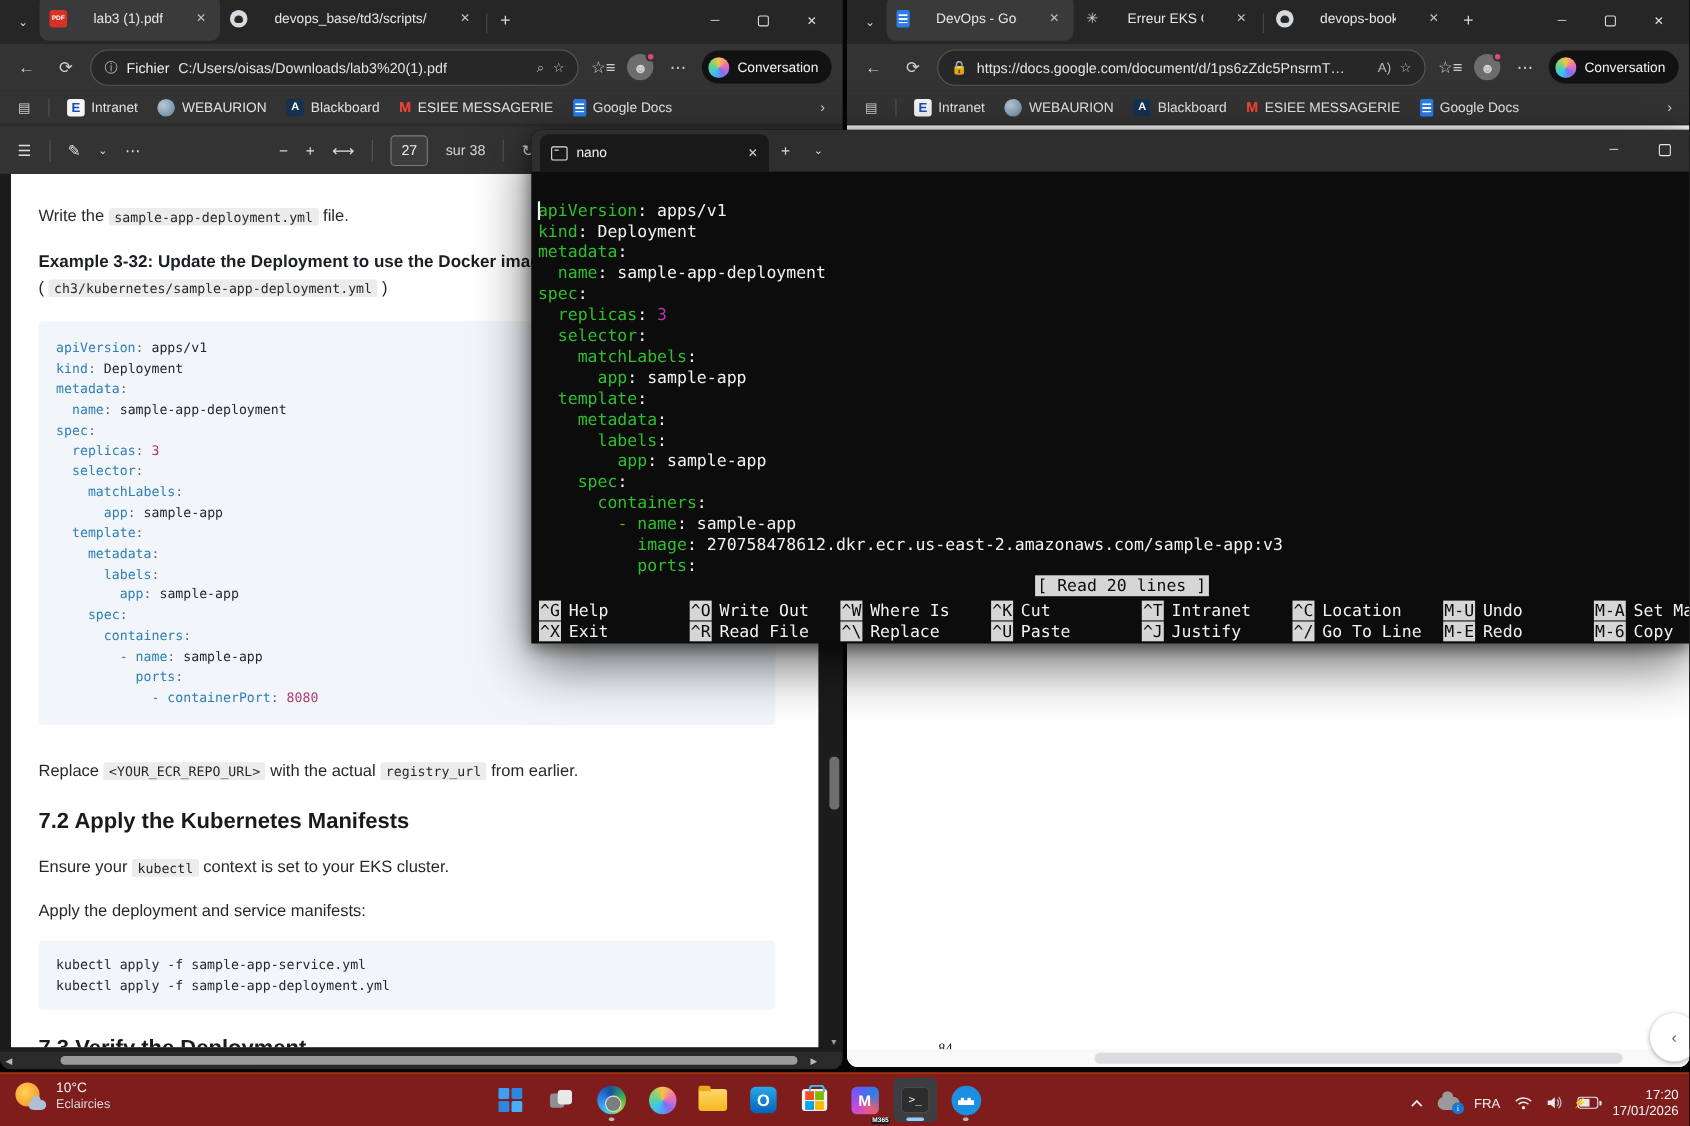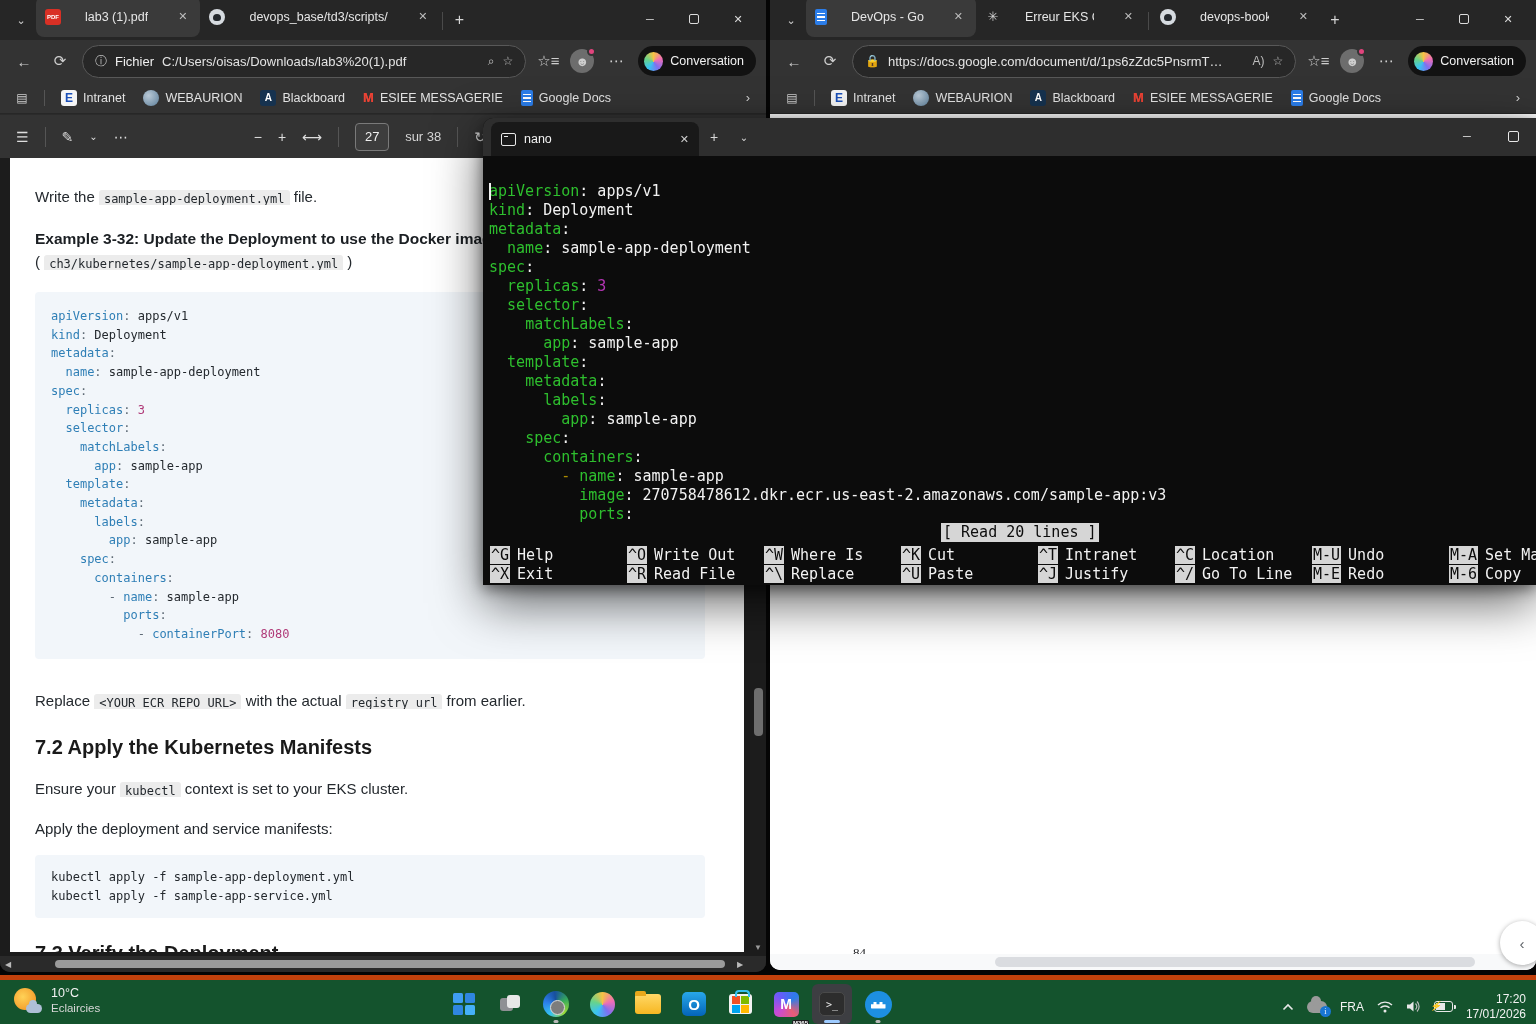--- a/index.html
+++ b/index.html
@@ -117,21 +117,21 @@
   .nano-buffer .seg-n{color:#b535b5;}
   .nano-buffer .seg-d{color:#ab8b00;}
   .nano-caret{position:absolute;left:6px;top:27px;width:2px;height:17px;background:#f2f2f2;}
   .nano-status{position:absolute;top:367px;left:458px;height:19px;line-height:19px;background:#d6d6d6;color:#0c0c0c;padding:0 2px;}
   .nano-shortcuts{position:absolute;top:390px;left:7px;right:0;}
   .sc-row{display:grid;grid-template-columns:repeat(8,137px);height:19px;line-height:19px;white-space:nowrap;}
   .sc-key{background:#d6d6d6;color:#0c0c0c;padding:0 1px;margin-right:7px;}
   .sc-label{color:#f2f2f2;}
 
   
-  .taskbar{position:absolute;left:0;right:0;bottom:0;height:49px;background:#14532d;z-index:10;border-top:5px solid #c2410c;}
+  .taskbar{position:absolute;left:0;right:0;bottom:0;height:49px;background:#7f1d1d;z-index:10;border-top:1px solid #c2410c;}
   .tb-weather{position:absolute;left:12px;top:5px;display:flex;align-items:center;gap:9px;color:#f2f2f2;}
   .wicon{position:relative;width:30px;height:30px;}
   .wsun{position:absolute;left:2px;top:3px;width:22px;height:22px;border-radius:50%;background:radial-gradient(circle at 40% 40%,#ffd257,#f08c1d);}
   .wcloud{position:absolute;right:0px;bottom:2px;width:16px;height:9px;border-radius:6px;background:#aebfd6;}
   .wcloud::before{content:"";position:absolute;left:3px;top:-4px;width:8px;height:8px;border-radius:50%;background:#aebfd6;}
   .wtemp{font-size:12.5px;line-height:15px;}
   .wdesc{font-size:11.5px;color:#d8d8d8;line-height:14px;}
   .tb-center{position:absolute;left:444px;top:4px;display:flex;align-items:center;gap:6px;}
   .start{width:40px;height:40px;display:flex;align-items:center;justify-content:center;border-radius:6px;}
   .searchpill{width:212px;height:38px;border-radius:19px;background:#3a3b3f;border:1px solid #46474c;display:flex;align-items:center;gap:9px;padding:0 14px;}
@@ -290,22 +290,22 @@
           </div>
         <div class="doc-abs doc-text" style="top:534px;">
           <span>Replace </span><span class="icode">&lt;YOUR_ECR_REPO_URL&gt;</span><span> with the actual </span><span class="icode">registry_url</span><span> from earlier.</span>
         </div>
         <div class="doc-abs h2doc" style="top:578px;">7.2 Apply the Kubernetes Manifests</div>
         <div class="doc-abs doc-text" style="top:622px;">
           <span>Ensure your </span><span class="icode">kubectl</span><span> context is set to your EKS cluster.</span>
         </div>
         <div class="doc-abs doc-text" style="top:662px;">Apply the deployment and service manifests:</div>
         <div class="doc-abs codeblock kubeblock" style="top:697px;width:670px;">
+            <div class="cline">kubectl apply -f sample-app-service.yml</div>
             <div class="cline">kubectl apply -f sample-app-deployment.yml</div>
-            <div class="cline">kubectl apply -f sample-app-service.yml</div>
           </div>
         <div class="doc-abs h2doc" style="top:784px;">7.3 Verify the Deployment</div>
       </div>
       <div class="vthumb"></div>
       <div class="vdown">▼</div>
       <div class="hscroll">
         <div class="hs-arrow">◀</div>
         <div class="hthumb"></div>
         <div class="hs-arrow" style="position:absolute;right:18px;">▶</div>
       </div>

